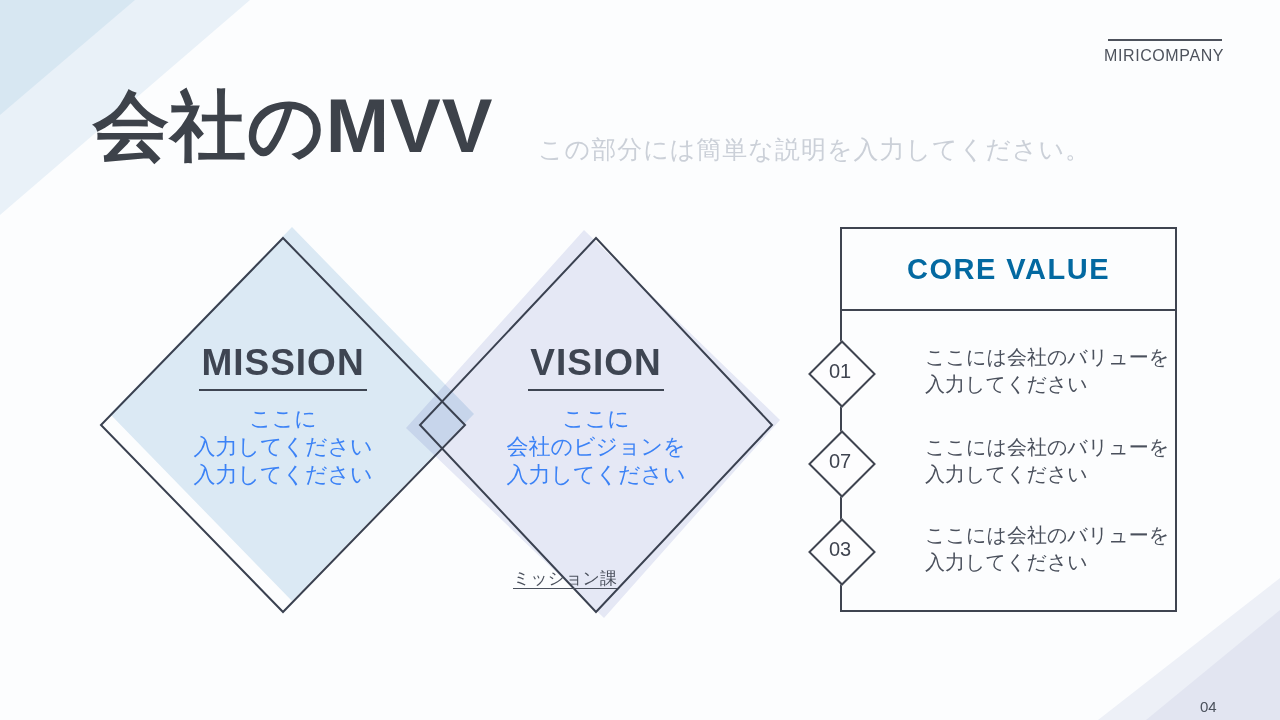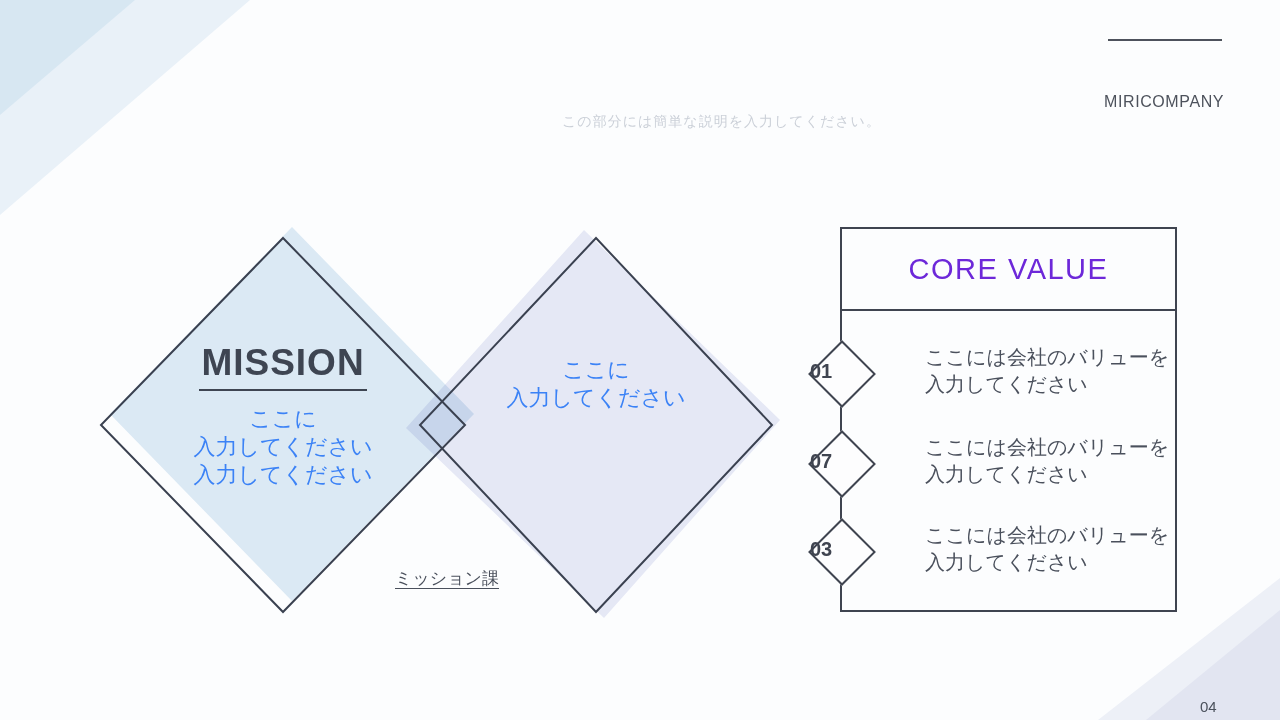--- a/index.html
+++ b/index.html
@@ -9,82 +9,85 @@
     font-family:"Liberation Sans","DejaVu Sans",sans-serif;
   }
   
   .decor{position:absolute;left:0;top:0;width:1280px;height:720px;pointer-events:none;}
   .decor.tl-light{background:#e9f1f8;clip-path:polygon(0 0,250px 0,0 215px);}
   .decor.tl-dark{background:#d7e7f2;clip-path:polygon(0 0,135px 0,0 115px);}
   .decor.br-light{background:#edf0f7;clip-path:polygon(1098px 720px,1280px 578px,1280px 720px);}
   .decor.br-main{background:#e2e5f1;clip-path:polygon(1146px 720px,1280px 610px,1280px 720px);}
   
   .brand-rule{position:absolute;left:1108px;top:39px;width:114px;height:2px;background:#4d525c;}
-  .brand-text{position:absolute;left:1104px;top:47px;width:126px;font-size:16px;letter-spacing:.6px;color:#4d525c;margin-top:46px;}
+  .brand-text{position:absolute;left:1104px;top:47px;width:126px;font-size:16px;letter-spacing:.6px;color:#4d525c;}
   .page-title{position:absolute;left:93px;top:76px;font-size:76px;font-weight:bold;color:#3d424a;letter-spacing:1px;white-space:nowrap;}
-  .page-subtitle{position:absolute;left:538px;top:113px;font-size:14px;color:#cbd0d8;letter-spacing:1px;white-space:nowrap;margin-left:24px;}
+  .page-subtitle{position:absolute;left:538px;top:133px;font-size:25px;color:#cbd0d8;letter-spacing:1px;white-space:nowrap;}
   
   .mvv-svg{position:absolute;left:60px;top:210px;width:760px;height:450px;}
   .diamond-text{position:absolute;width:300px;text-align:center;z-index:3;}
   .diamond-text.mission{left:133px;top:342px;}
   .diamond-text.vision{left:446px;top:342px;}
   .diamond-heading{display:inline-block;font-size:37px;font-weight:bold;letter-spacing:1px;color:#3e4552;
     border-bottom:2px solid #3e4552;padding:0 2px 5px 2px;}
   .diamond-lines{margin-top:14px;font-size:22px;line-height:28px;color:#3b82f6;}
-  .diagram-annotation{position:absolute;left:277px;top:566px;width:340px;text-align:center;z-index:3;
+  .diagram-annotation{position:absolute;left:277px;top:566px;width:340px;text-align:right;z-index:3;
     font-size:17px;line-height:25px;color:#4a505c;}
   .diagram-annotation span{text-decoration:underline;text-underline-offset:4px;text-decoration-thickness:1.2px;}
   
   .core-panel{position:absolute;left:840px;top:227px;width:333px;height:381px;border:2px solid #3f4450;z-index:2;}
   .core-header{height:80px;border-bottom:2px solid #3f4450;text-align:center;}
-  .core-heading{line-height:80px;font-size:29px;font-weight:normal;letter-spacing:1.5px;color:#6d28d9;}
+  .core-heading{line-height:80px;font-size:29px;font-weight:bold;letter-spacing:1.5px;color:#0369a1;}
   .value-diamond{position:absolute;width:44px;height:44px;transform:rotate(45deg);
     background:#fdfdfe;border:2px solid #3f4450;z-index:3;}
-  .value-number{position:absolute;width:60px;text-align:left;font-size:20px;font-weight:bold;color:#3f4450;z-index:4;}
+  .value-number{position:absolute;width:60px;text-align:center;font-size:20px;font-weight:normal;color:#3f4450;z-index:4;}
   .value-text{position:absolute;left:889px;width:270px;font-size:20px;line-height:27px;color:#4a505c;z-index:3;margin-left:36px;}
   .d1{left:818px;top:350px;} .n1{left:810px;top:360px;} .t1{top:344px;}
   .d2{left:818px;top:440px;} .n2{left:810px;top:450px;} .t2{top:434px;}
   .d3{left:818px;top:528px;} .n3{left:810px;top:538px;} .t3{top:522px;}
   
   .page-number{position:absolute;left:1200px;top:678px;font-size:15px;color:#4b515c;z-index:3;margin-top:20px;}
 </style>
 </head>
 <body>
 
 <div class="slide">
 
   <div class="decor tl-light"></div>
   <div class="decor tl-dark"></div>
   <div class="decor br-light"></div>
   <div class="decor br-main"></div>
 
   <div class="brand-rule"></div>
   <div class="brand-text">MIRICOMPANY</div>
 
+  <div class="page-title">会社のMVV</div>
   <div class="page-subtitle">この部分には簡単な説明を入力してください。</div>
 
   <svg class="mvv-svg" viewBox="0 0 760 450" xmlns="http://www.w3.org/2000/svg">
     <polygon points="232,17 414,204 232,391 50,204" fill="#deebf5" style="mix-blend-mode:multiply"></polygon>
     <polygon points="524,20 720,210 544,408 346,218" fill="#e8eaf6" style="mix-blend-mode:multiply"></polygon>
     <polygon points="223,28 405,215 223,402 41,215" fill="none" stroke="#3a4150" stroke-width="2"></polygon>
     <polygon points="536,28 712,215 536,402 360,215" fill="none" stroke="#3a4150" stroke-width="2"></polygon>
   </svg>
 
   <div class="diamond-text mission">
     <span class="diamond-heading">MISSION</span>
     <div class="diamond-lines">
       <div>ここに</div>
       <div>入力してください</div>
       <div>入力してください</div>
     </div>
   </div>
 
   <div class="diamond-text vision">
+    <span class="diamond-heading">VISION</span>
     <div class="diamond-lines">
       <div>ここに</div>
+      <div>会社のビジョンを</div>
       <div>入力してください</div>
     </div>
   </div>
 
   <div class="diagram-annotation">
     <div><span>ミッション課</span></div>
   </div>
 
   <div class="core-panel">
     <div class="core-header">

